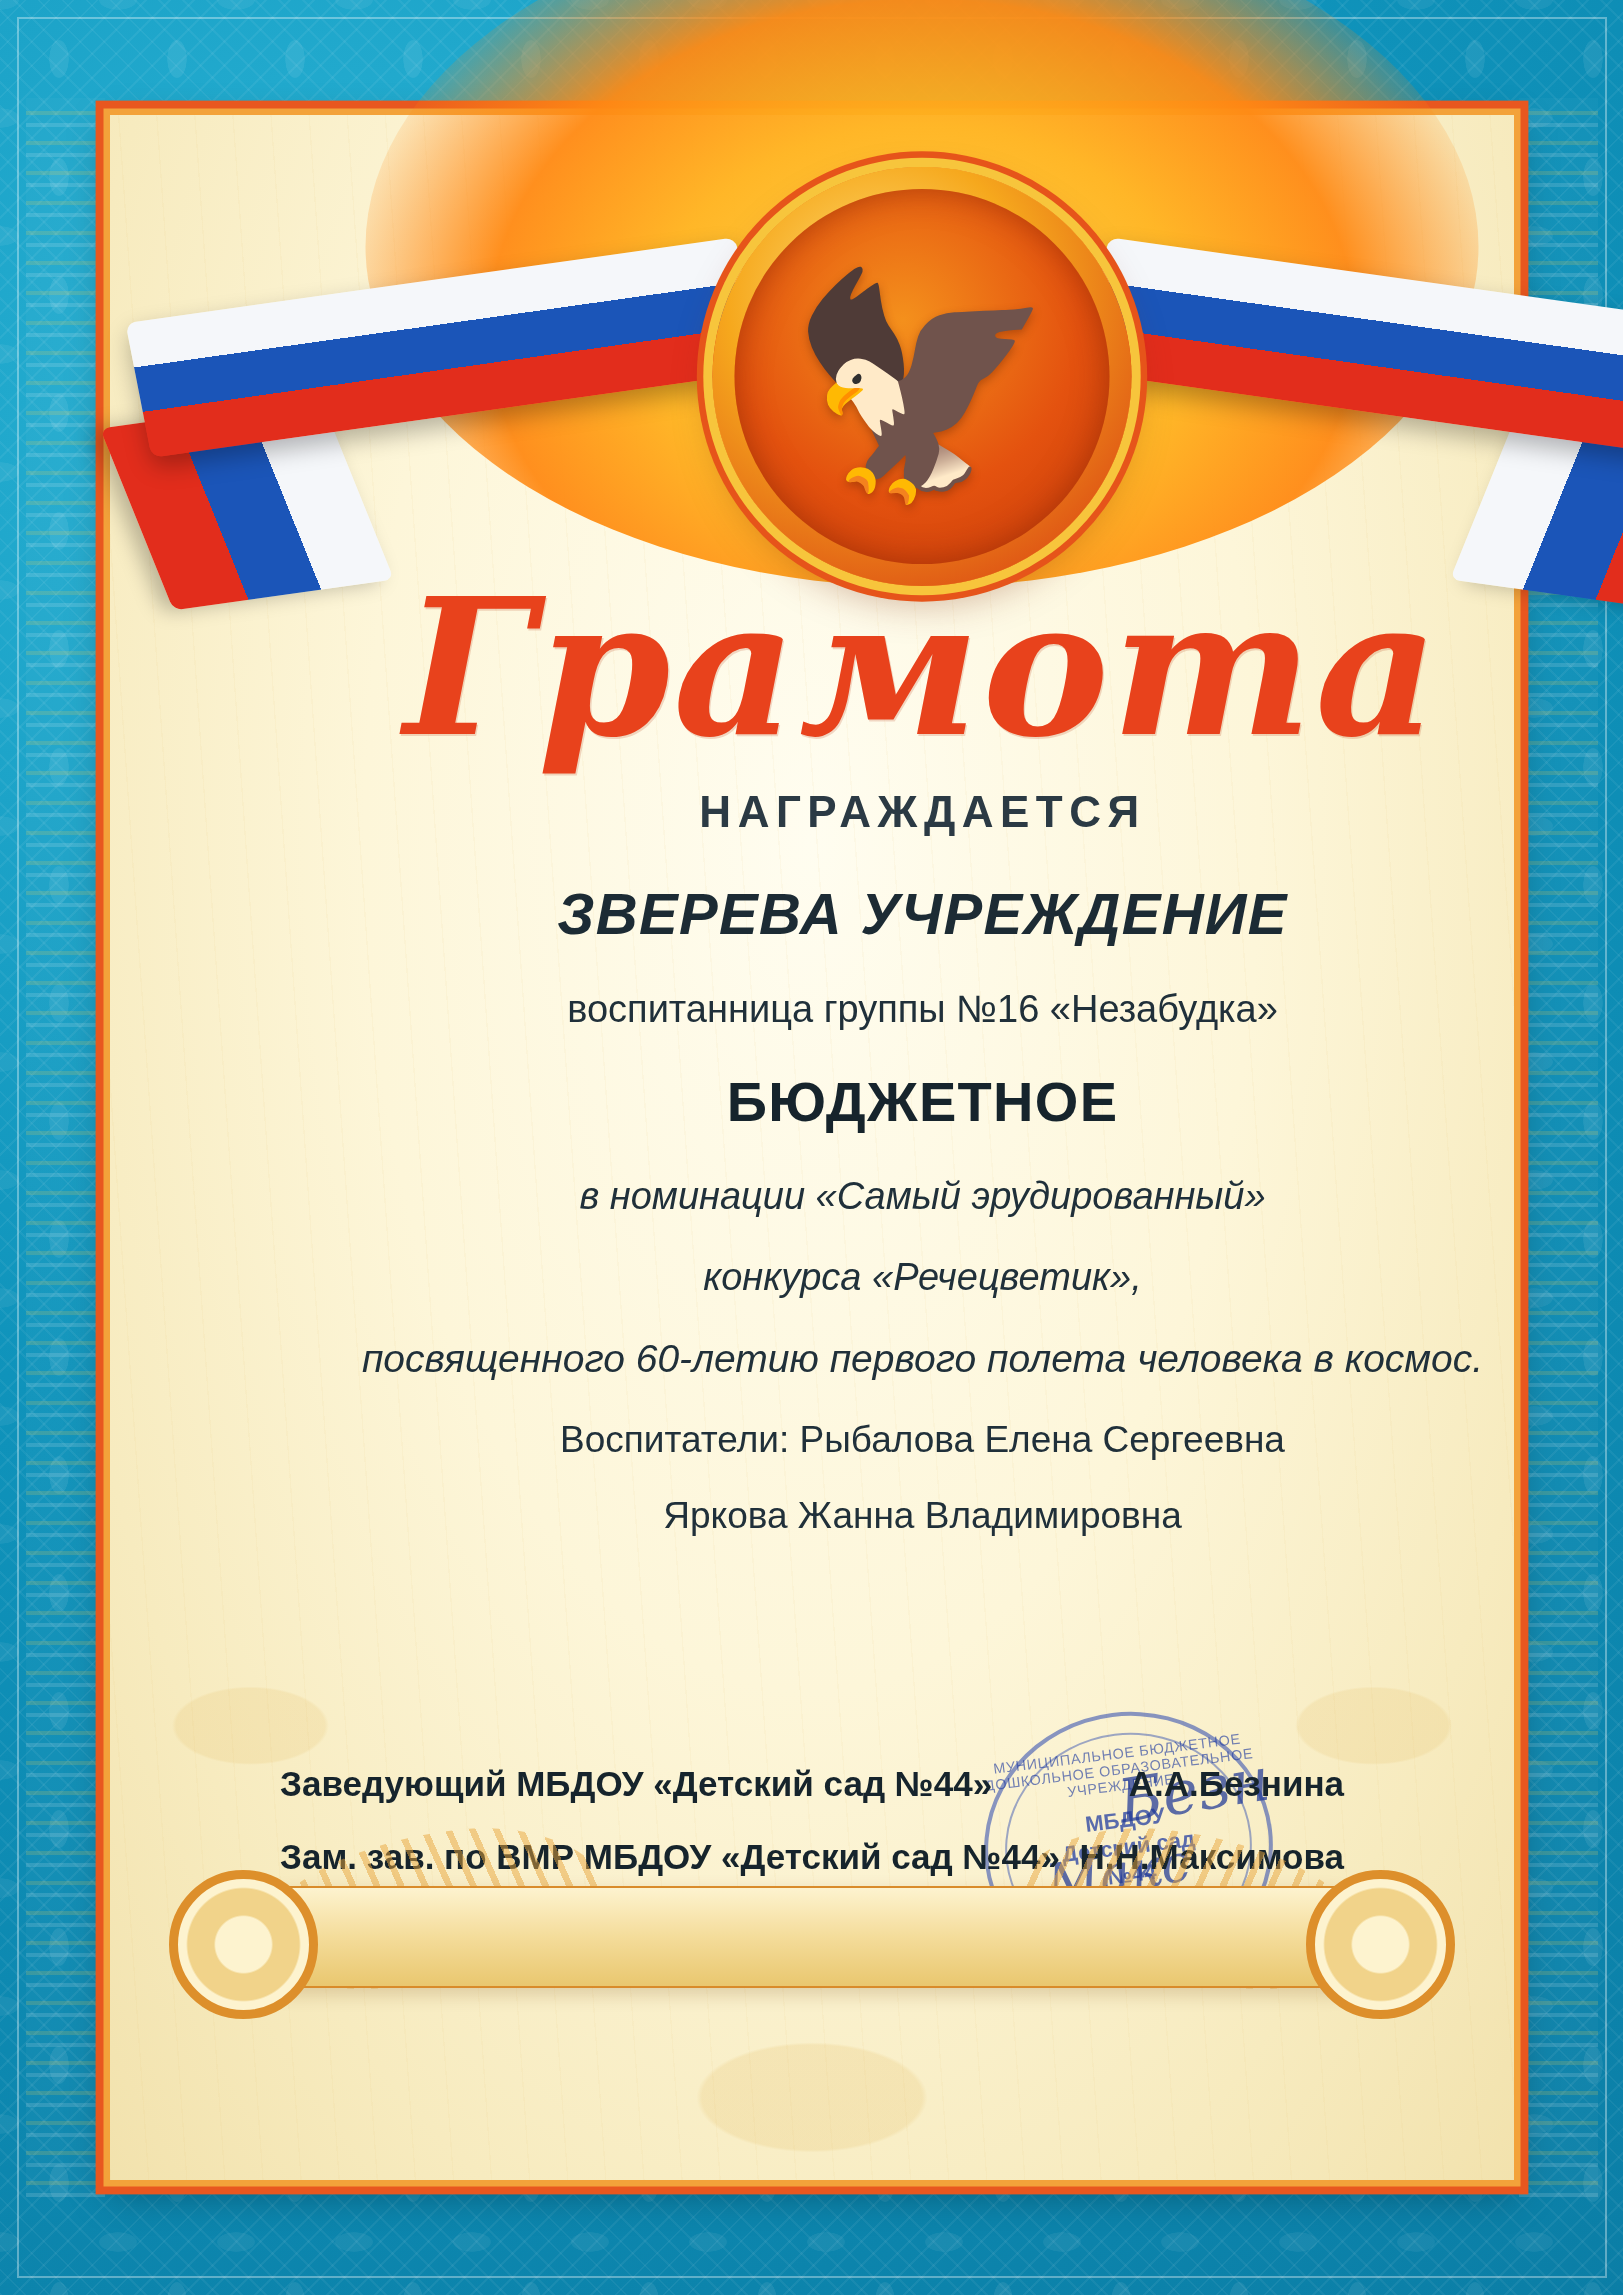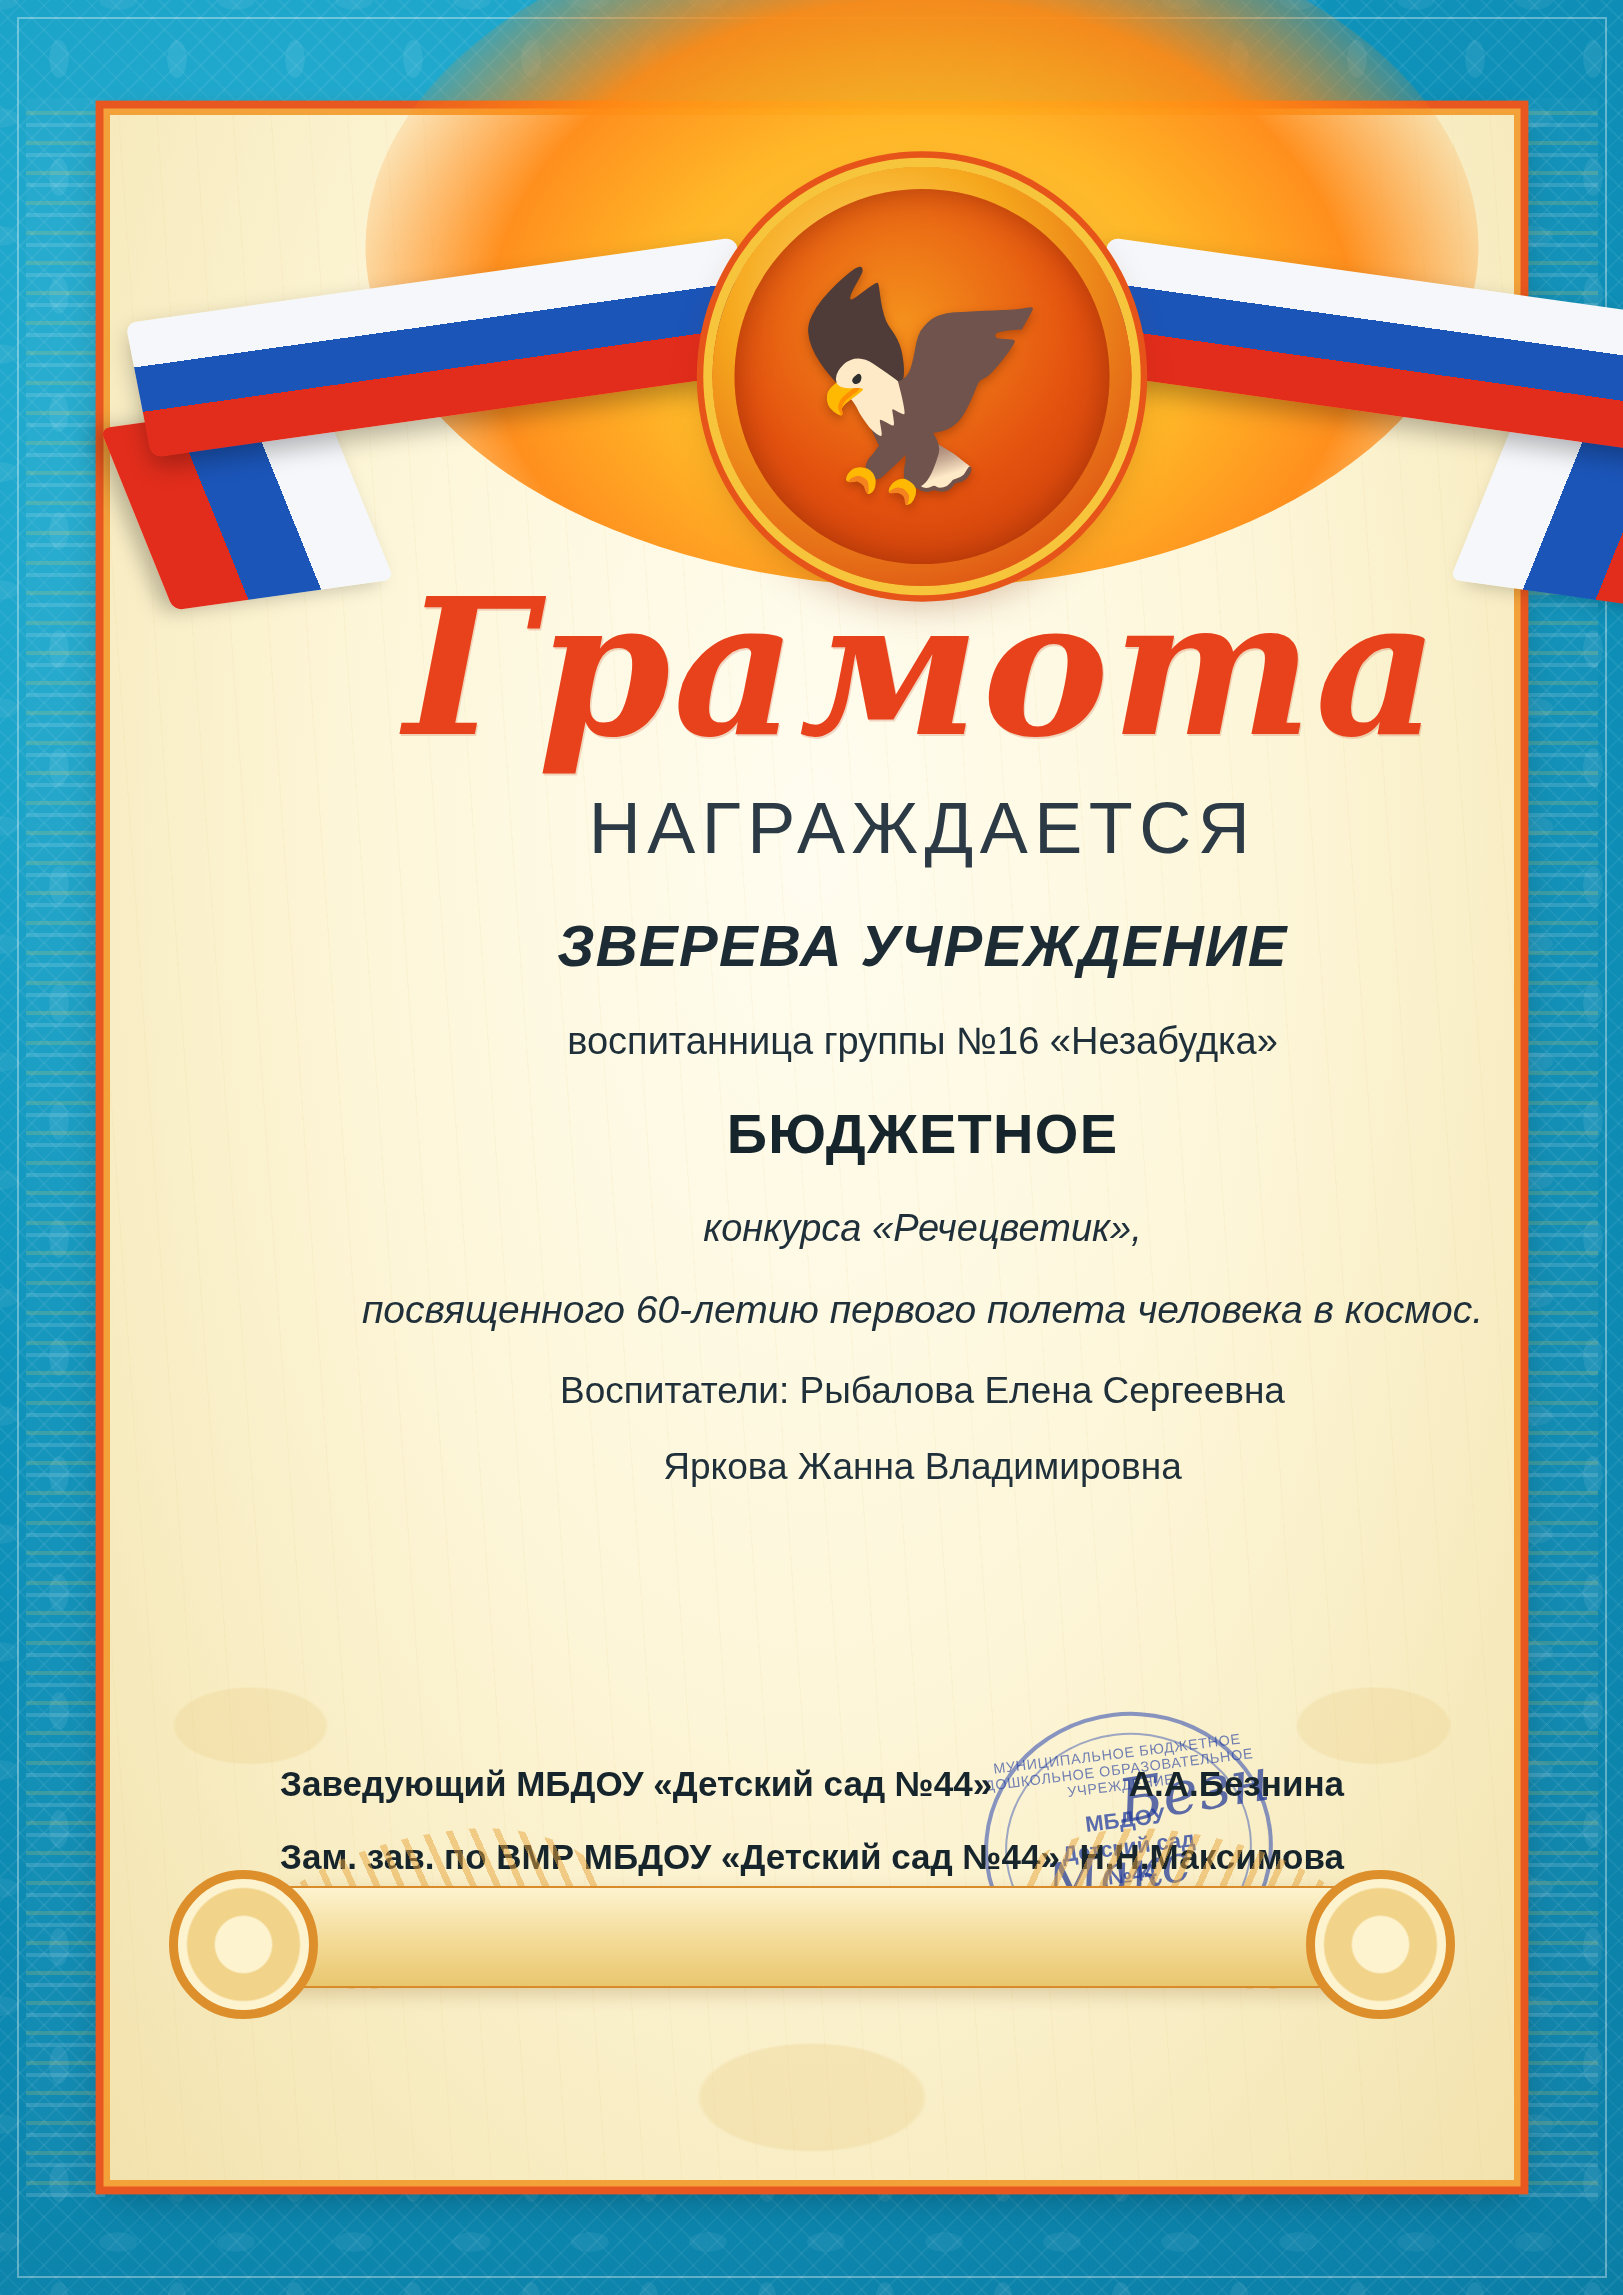--- a/index.html
+++ b/index.html
@@ -249,25 +249,25 @@
     font-style: italic;
     font-weight: 700;
     font-size: 190px;
     line-height: 1;
     color: #e8421c;
     letter-spacing: 2.6px;
     margin: 0 0 23.6px 0;
     text-shadow: 1.3px 2px 0 rgba(180,50,10,0.18);
   }
   .subtitle-awarded {
-    font-size: 72px;
+    font-size: 44px;
     letter-spacing: 6.5px;
     color: #2b3a44;
     margin: 6.5px 0 43px 0;
-    font-weight: 400;
+    font-weight: 700;
   }
   .recipient-name {
     font-size: 58px;
     font-weight: 700;
     font-style: italic;
     letter-spacing: 1.3px;
     color: #1c2b34;
     margin: 0 0 41px 0;
   }
   .line-regular {
@@ -416,20 +416,21 @@
         <div class="eagle">🦅</div>
       </div>
     </div>
 
     <div class="content">
       <div class="title-gramota">Грамота</div>
       <div class="subtitle-awarded">НАГРАЖДАЕТСЯ</div>
       <div class="recipient-name">ЗВЕРЕВА УЧРЕЖДЕНИЕ</div>
       <div class="line-regular">воспитанница группы №16 «Незабудка»</div>
       <div class="winner">БЮДЖЕТНОЕ</div>
+      <div class="line-italic">в номинации «Самый эрудированный»</div>
       <div class="line-italic">конкурса «Речецветик»,</div>
       <div class="line-wide-italic">посвященного 60-летию первого полета человека в космос.</div>
       <div class="teachers">Воспитатели: Рыбалова Елена Сергеевна</div>
       <div class="teachers">Яркова Жанна Владимировна</div>
     </div>
 
     <div class="stamp">
       <div class="stamp-arc">МУНИЦИПАЛЬНОЕ БЮДЖЕТНОЕ ДОШКОЛЬНОЕ ОБРАЗОВАТЕЛЬНОЕ УЧРЕЖДЕНИЕ</div>
       <div class="stamp-inner">
         МБДОУ<br>Детский сад<br>№44

